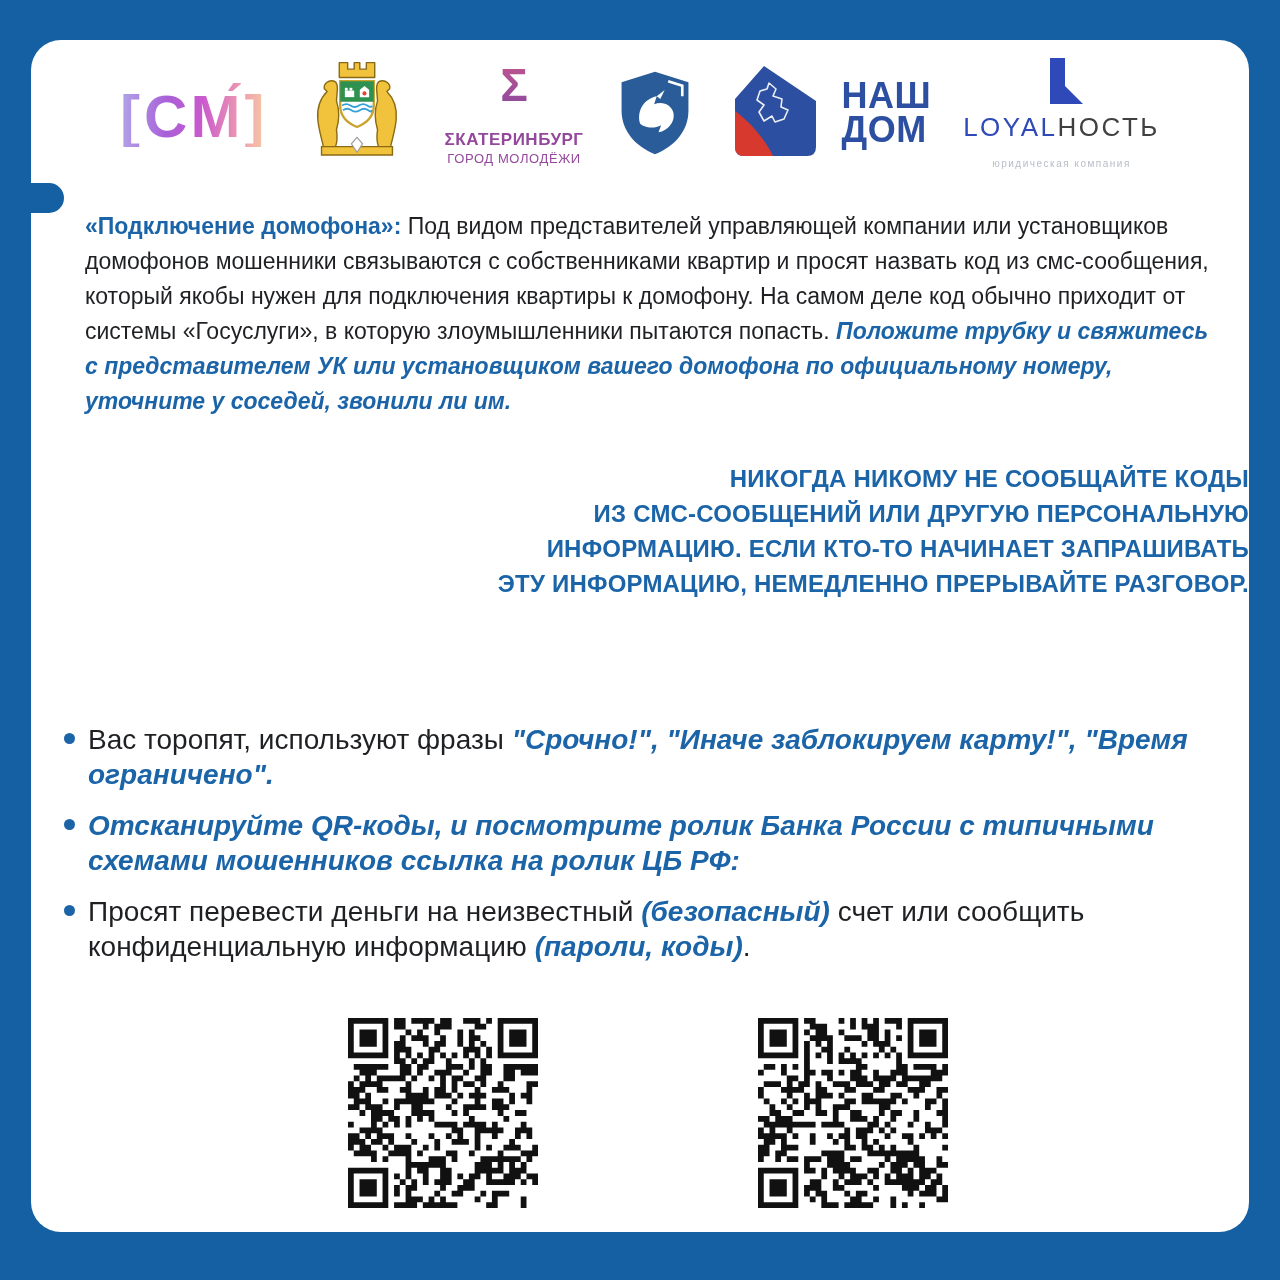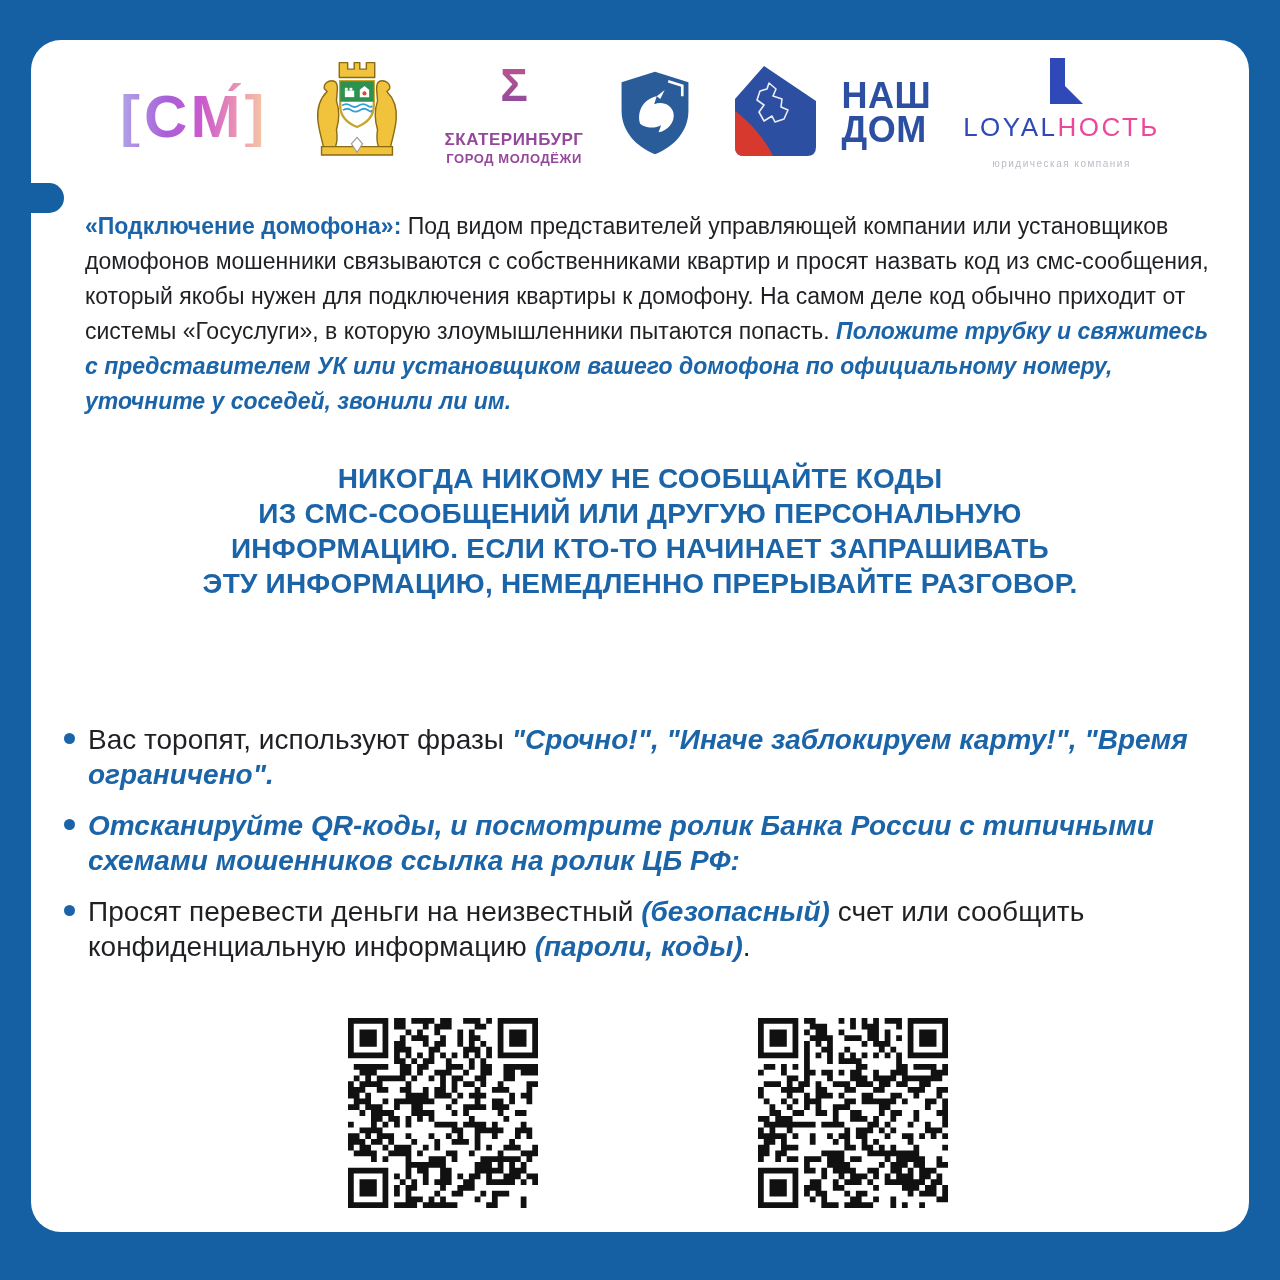--- a/index.html
+++ b/index.html
@@ -35,41 +35,41 @@
     padding-top:8px;
   }
   .coat{width:112px;height:112px;}
   .ekb{display:flex;flex-direction:column;align-items:center;line-height:1;}
   .ekb .sigma{
     font-size:46px;font-weight:800;
     background:linear-gradient(180deg,#c0548f 0%,#8d4a9e 100%);
     -webkit-background-clip:text;background-clip:text;color:transparent;
   }
   .ekb .l1{font-size:17px;font-weight:800;color:#94489b;letter-spacing:.5px;margin-top:23px;}
-  .ekb .l2{font-size:13px;font-weight:700;color:#94489b;letter-spacing:.6px;margin-top:4px;}
+  .ekb .l2{font-size:13px;font-weight:400;color:#94489b;letter-spacing:.6px;margin-top:4px;}
   .dove{width:80px;height:88px;}
   .nashdom{display:flex;align-items:center;gap:14px;}
   .nashdom svg{width:100px;height:100px;}
   .nashdom .txt{color:#2d4fa1;font-weight:800;font-size:36px;line-height:.95;letter-spacing:.5px;}
   .loyal{display:flex;flex-direction:column;align-items:center;line-height:1;}
   .loyal svg{width:52px;height:50px;}
   .loyal .word{font-size:26px;letter-spacing:2.5px;margin-top:6px;font-weight:400;}
   .loyal .p1{color:#2f49b8;}
-  .loyal .p2{color:#ec4899;}
+  .loyal .p2{color:#404040;}
   .loyal .sub{font-size:10px;color:#b9bcc6;letter-spacing:1.5px;margin-top:19px;}
   
   .intro{
     position:absolute;left:54px;top:146px;width:1142px;
     font-size:23px;line-height:35px;color:var(--dark);
   }
   .lead{color:var(--accent);font-weight:700;}
   .acc{color:var(--accent);font-weight:700;font-style:italic;}
   .warning{
-    position:absolute;left:0;top:421px;width:100%;text-align:center;
-    font-size:28px;line-height:35px;font-weight:700;color:var(--accent);
+    position:absolute;left:0;top:421px;width:100%;text-align:right;
+    font-size:24px;line-height:35px;font-weight:700;color:var(--accent);
     white-space:pre-line;letter-spacing:.2px;
   }
   .signs-h{
     position:absolute;left:54px;top:637px;margin:0;
     font-size:28px;font-weight:800;color:var(--accent);letter-spacing:.2px;
   }
   .signs-list{
     position:absolute;left:33px;top:682px;width:1155px;
     list-style:none;margin:0;padding:0;
   }

